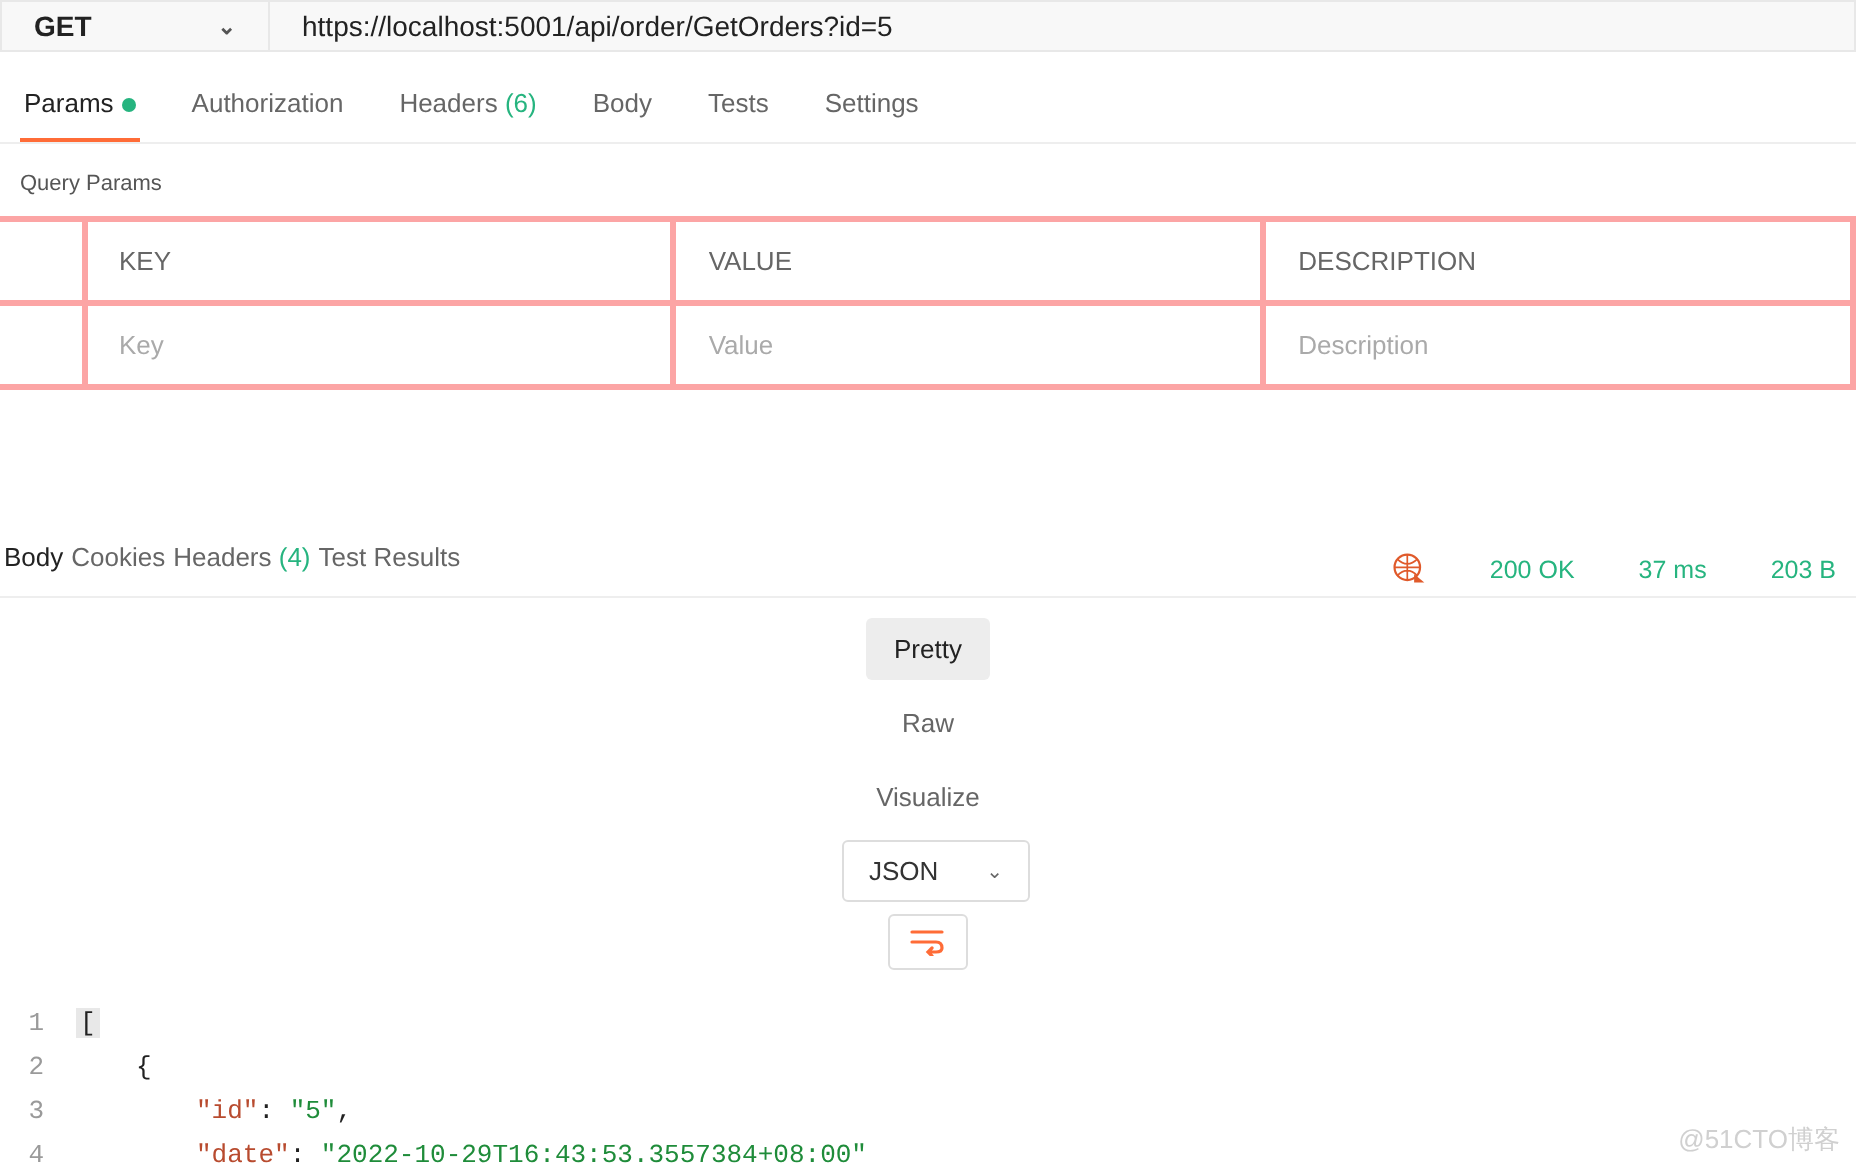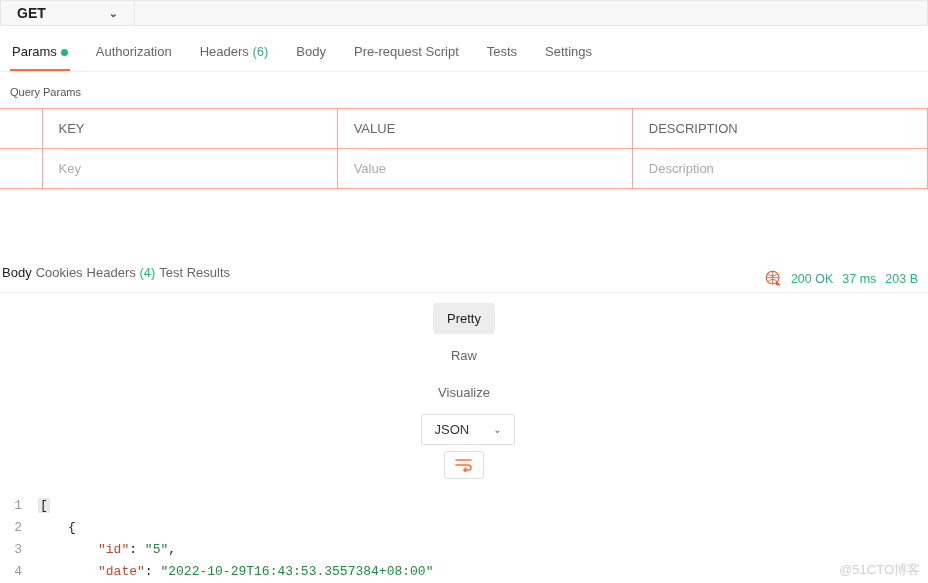--- a/index.html
+++ b/index.html
@@ -12,31 +12,31 @@
 
 .tabs { display: flex; gap: 24px; padding: 18px 10px 0 10px; border-bottom: 1px solid #eee; }
 .tab { padding: 0 2px 10px 2px; font-size: 13px; color: #666; cursor: pointer; }
 .tab.active { color: #222; border-bottom: 2px solid #ff6c37; font-weight: 500; }
 .dot-green { display: inline-block; width: 7px; height: 7px; border-radius: 50%; background: #26b47f; margin-left: 4px; vertical-align: middle; }
 .badge-green { color: #26b47f; }
 
 .section-title { padding: 14px 10px 10px 10px; font-size: 11px; color: #555; }
 
 .ptable { width: 100%; border-collapse: collapse; }
-.ptable th, .ptable td { border: 1px solid #fca5a5; padding: 12px 16px; text-align: left; font-weight: normal; font-size: 13px; }
+.ptable th, .ptable td { border: 3px solid #fca5a5; padding: 12px 16px; text-align: left; font-weight: normal; font-size: 13px; }
 .ptable th { color: #666; background: #fff; }
 .ptable .cbcell { width: 42px; text-align: center; border-left: none; }
 .ptable input.cellin { width: 100%; border: none; outline: none; font-size: 13px; font-family: inherit; color: #222; background: transparent; }
 .ptable input.cellin::placeholder { color: #aaa; }
 .chk { width: 17px; height: 17px; border-radius: 4px; background: #1a1a1a; display: inline-flex; align-items: center; justify-content: center; }
 .chk svg { width: 11px; height: 11px; }
 
 .resp-tabs { display: flex; align-items: center; padding: 16px 10px 0 0; border-bottom: 1px solid #eee; margin-top: 60px; }
 .resp-tabs .tab { padding-bottom: 12px; }
-.resp-right { margin-left: auto; display: flex; align-items: center; gap: 9px; font-size: 12.5px; }
+.resp-right { margin-left: auto; display: flex; align-items: center; gap: 32px; font-size: 12.5px; }
 .globe { width: 17px; height: 17px; }
 .status-ok { color: #26b47f; }
 .meta-val { color: #26b47f; }
 
 .view-bar { display: flex; align-items: center; gap: 6px; padding: 10px 6px; flex-direction: column; }
 .view-btn { padding: 8px 14px; font-size: 13px; color: #666; cursor: pointer; border-radius: 3px; }
 .view-btn.active { background: #ededed; color: #222; }
 .sel { display: flex; align-items: center; gap: 24px; border: 1px solid #ddd; border-radius: 3px; padding: 7px 12px; font-size: 13px; color: #333; cursor: pointer; font-weight: 500; }
 .sel .chev { font-size: 10px; color: #666; }
 .iconbtn { border: 1px solid #ddd; border-radius: 3px; padding: 6px 10px; cursor: pointer; display: flex; align-items: center; }
@@ -54,28 +54,28 @@
 .wm { position: absolute; right: 8px; bottom: 4px; color: #d0d0d0; font-size: 13px; text-align: right; }
 </style>
 </head>
 <body>
 
 <div class="url-bar">
   <div class="method">
     <span>GET</span>
     <span class="chev">⌄</span>
   </div>
+  <input class="url-input" value="https://localhost:5001/api/order/GetOrders?id=5" style="">
 </div>
 
 <div class="tabs">
   <div class="tab active"><span>Params</span><span class="dot-green"></span></div>
   <div class="tab">Authorization</div>
   <div class="tab"><span>Headers</span> <span class="badge-green">(6)</span></div>
   <div class="tab">Body</div>
-  <div class="tab">Pre-request Script</div>
   <div class="tab">Tests</div>
   <div class="tab">Settings</div>
 </div>
 
 <div class="section-title">Query Params</div>
 
 <table class="ptable">
   <tbody>
       <tr>
     <th class="cbcell"></th>

